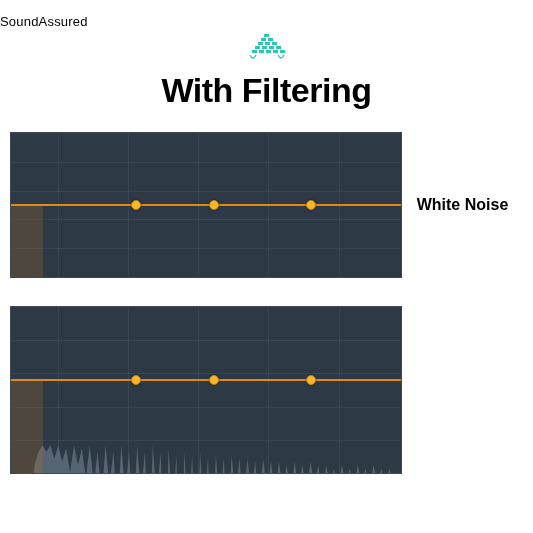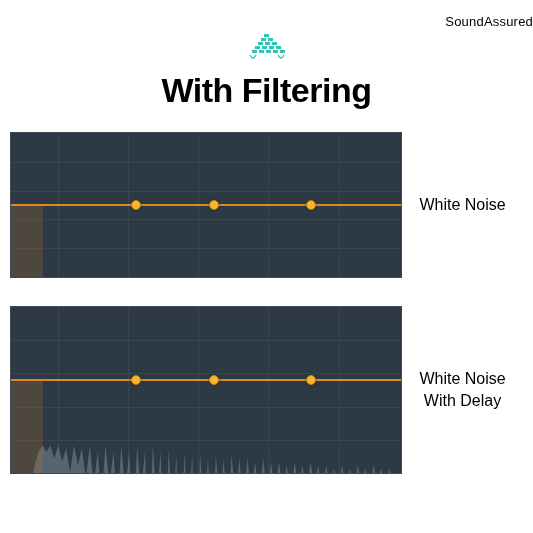--- a/index.html
+++ b/index.html
@@ -1,30 +1,30 @@
 <!DOCTYPE html>
 <html><head>
 <meta charset="utf-8">
 <style>
   * { box-sizing: border-box; margin: 0; padding: 0; }
   html, body { width: 533px; height: 533px; background: #fff; font-family: Arial, Helvetica, sans-serif; color: #000; }
   .page { width: 533px; height: 533px; position: relative; padding-top: 14px; }
 
-  .brand { text-align: right; }
+  .brand { text-align: left; }
   .brand-text { font-size: 13px; font-weight: 500; letter-spacing: 0.2px; }
   .brand-logo { display: block; margin: 2px auto 0 auto; }
 
   .title { text-align: center; font-weight: 900; font-size: 34px; margin-top: 10px; letter-spacing: -0.5px; }
 
   .blocks { margin-top: 22px; }
 
   .row { display: flex; align-items: center; margin-bottom: 28px; padding: 0 10px 0 10px; }
   .panel-wrap { width: 392px; height: 146px; border: 1px solid #3b4a56; position: relative; background: #2d3a46; overflow: hidden; }
   .panel-wrap.tall { height: 168px; }
-  .label { flex: 1; text-align: center; font-size: 16px; line-height: 1.35; padding: 0 6px; font-weight: 400; }
+  .label { flex: 1; text-align: center; font-size: 16px; line-height: 1.35; padding: 0 6px; font-weight: 700; }
 
   
   .vgrid, .hgrid { position: absolute; background: rgba(140,160,175,0.12); }
   .vgrid { top: 0; bottom: 0; width: 1px; }
   .hgrid { left: 0; right: 0; height: 1px; }
 
   .spectrum { position: absolute; left: 0; right: 0; top: 0; bottom: 0; }
 
   .eq-line { position: absolute; left: 0; right: 0; height: 2px; background: #e28a18; top: 50%; transform: translateY(-1px); z-index: 3; }
   .eq-dot { position: absolute; width: 10px; height: 10px; border-radius: 50%; background: #f6b82a; border: 1px solid #c47f0f; top: 50%; transform: translate(-5px,-5px); z-index: 4; box-shadow: 0 0 3px rgba(0,0,0,0.4); }
@@ -104,17 +104,16 @@
           <div class="hgrid" style="top:80%"></div>
         <svg class="spectrum" preserveAspectRatio="none" viewBox="0 0 100 100">
             <polygon points="0,100 0.00,93.71 1.01,86.86 2.02,76.57 3.03,66.29 4.04,56.00 5.05,47.43 6.06,40.57 7.07,37.14 8.08,35.43 9.09,37.14 10.10,35.43 11.11,38.86 12.12,35.43 13.13,39.71 14.14,36.29 15.15,42.29 16.16,35.43 17.17,40.57 18.18,36.29 19.19,44.00 20.20,35.43 21.21,45.71 22.22,37.14 23.23,49.14 24.24,35.43 25.25,45.71 26.26,37.14 27.27,52.57 28.28,35.43 29.29,47.43 30.30,37.14 31.31,59.43 32.32,35.43 33.33,47.43 34.34,37.14 35.35,66.29 36.36,35.43 37.37,49.14 38.38,37.14 39.39,73.14 40.40,36.29 41.41,52.57 42.42,38.00 43.43,78.29 44.44,37.14 45.45,54.29 46.46,38.00 47.47,69.71 48.48,37.14 49.49,52.57 50.51,38.86 51.52,61.14 52.53,38.00 53.54,50.86 54.55,38.86 55.56,56.00 56.57,38.00 57.58,49.14 58.59,38.86 59.60,52.57 60.61,38.86 61.62,47.43 62.63,39.71 63.64,50.86 64.65,38.86 65.66,47.43 66.67,39.71 67.68,49.14 68.69,39.71 69.70,46.57 70.71,40.57 71.72,49.14 72.73,39.71 73.74,46.57 74.75,40.57 75.76,48.29 76.77,39.71 77.78,45.71 78.79,40.57 79.80,48.29 80.81,40.57 81.82,45.71 82.83,41.43 83.84,47.43 84.85,40.57 85.86,45.71 86.87,41.43 87.88,47.43 88.89,40.57 89.90,44.86 90.91,41.43 91.92,47.43 92.93,40.57 93.94,44.86 94.95,41.43 95.96,46.57 96.97,41.43 97.98,44.86 98.99,42.29 100.00,46.57 100,100" fill="#5b6a77" fill-opacity="0.9"></polygon>
           </svg>
         <div class="lowband" style="top:44%"></div>
         <div class="eq-line" style="top:44%"></div>
         <div class="eq-dot" style="top: 44%; left: 32%;"></div>
         <div class="eq-dot" style="top: 44%; left: 52%;"></div>
         <div class="eq-dot" style="top: 44%; left: 77%;"></div>
       </div>
-      <div class="label">White Noise With Delay</div>
     </div>
 
   </div>
 </div>
 
 </body></html>

